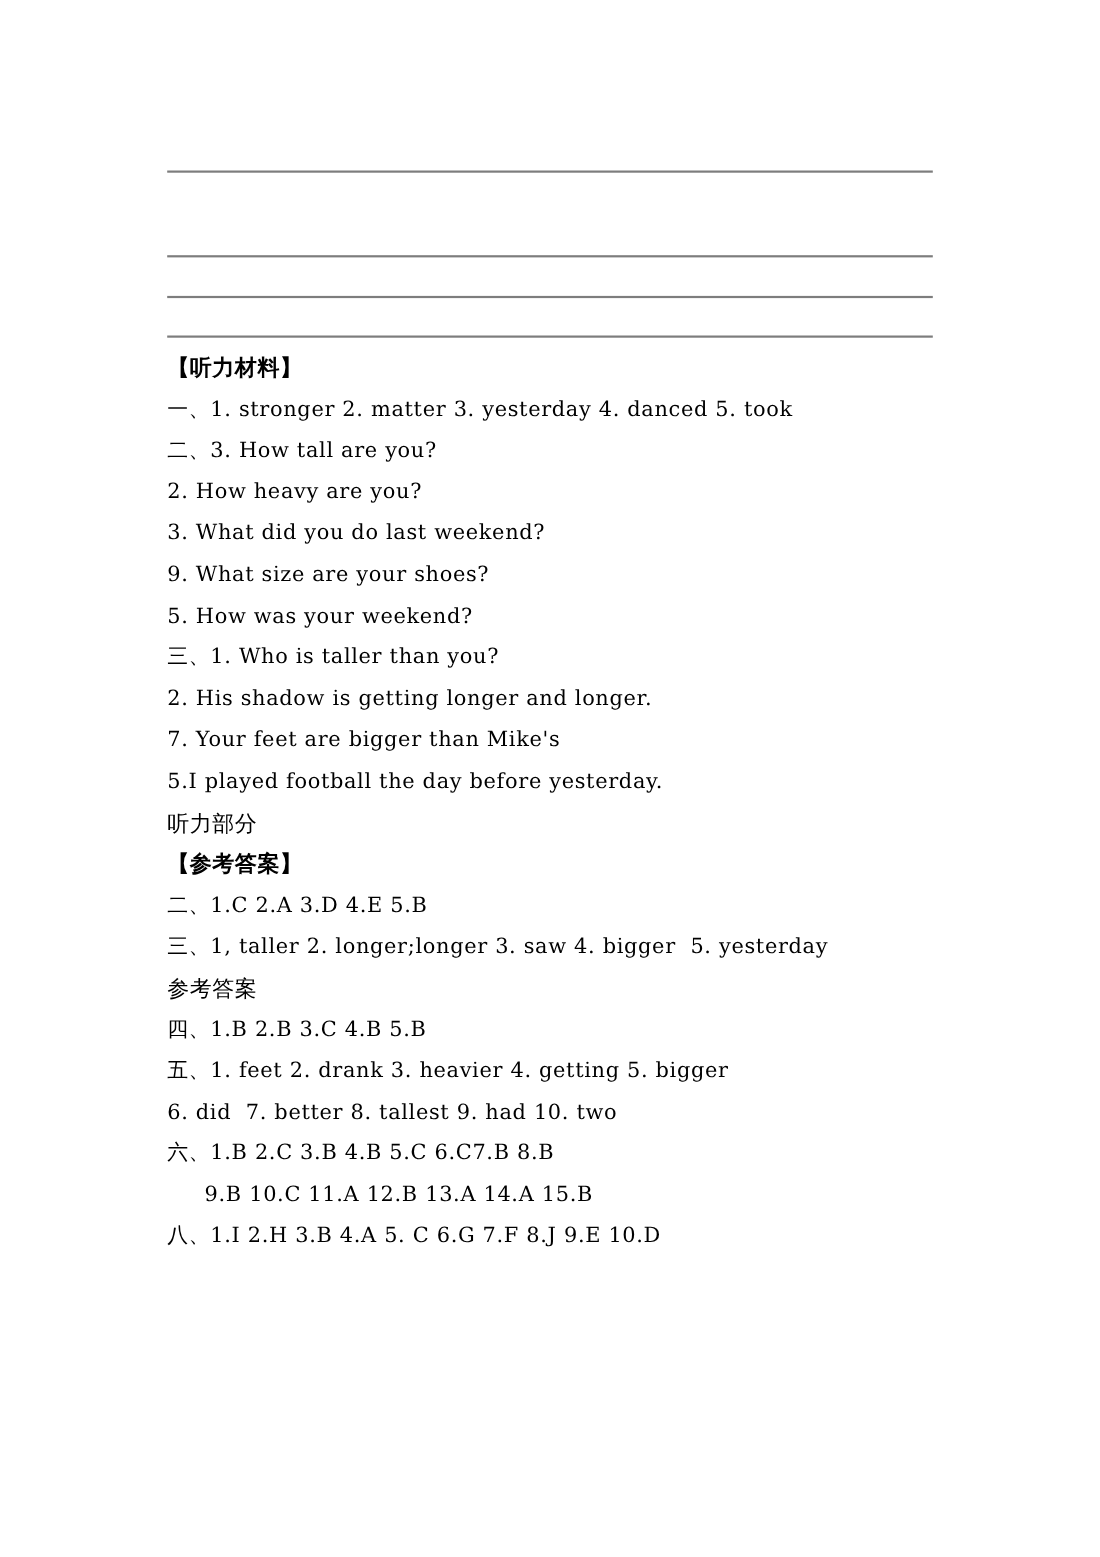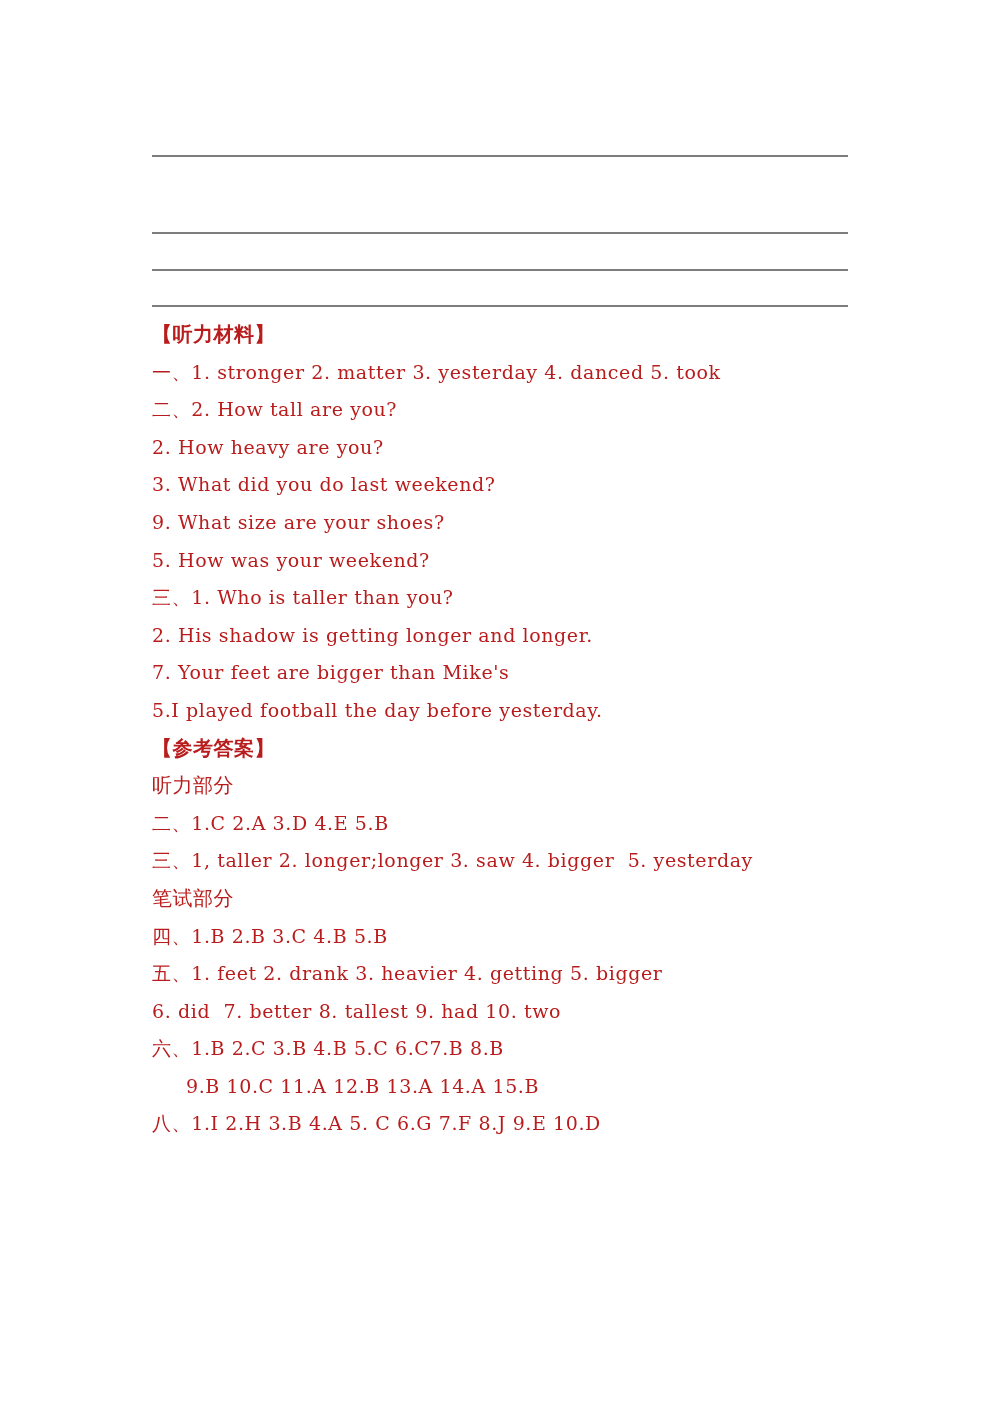--- a/index.html
+++ b/index.html
@@ -46,21 +46,21 @@
     left: 152px;
     top: 316px;
     width: 800px;
   }
 
   .line {
     font-size: 19.5px;
     line-height: 37.6px;
     white-space: pre;
     letter-spacing: 0.1px;
-    color: #b91c1c;
+    color: #000000;
   }
 
   .line.cjk-head {
     font-family: "DejaVu Serif", "Liberation Serif", serif;
     font-weight: bold;
     font-size: 20px;
     letter-spacing: 0.5px;
   }
 
   .line.cjk-sub {
@@ -91,38 +91,38 @@
     <div class="rule-line" style="top:232px"></div>
     <div class="rule-line" style="top:269px"></div>
     <div class="rule-line" style="top:305px"></div>
   </div>
 
   <div id="body-text">
 
     <div class="line cjk-head">【听力材料】</div>
 
     <div class="line mono">一、1. stronger 2. matter 3. yesterday 4. danced 5. took</div>
-    <div class="line mono">二、2. How tall are you?</div>
+    <div class="line mono">二、3. How tall are you?</div>
     <div class="line mono">2. How heavy are you?</div>
     <div class="line mono">3. What did you do last weekend?</div>
     <div class="line mono">9. What size are your shoes?</div>
     <div class="line mono">5. How was your weekend?</div>
     <div class="line mono">三、1. Who is taller than you?</div>
     <div class="line mono">2. His shadow is getting longer and longer.</div>
     <div class="line mono">7. Your feet are bigger than Mike's</div>
     <div class="line mono">5.I played football the day before yesterday.</div>
 
+    <div class="line cjk-sub">听力部分</div>
+
     <div class="line cjk-head">【参考答案】</div>
-
-    <div class="line cjk-sub">听力部分</div>
 
     <div class="line mono">二、1.C 2.A 3.D 4.E 5.B</div>
     <div class="line mono">三、1, taller 2. longer;longer 3. saw 4. bigger  5. yesterday</div>
 
-    <div class="line cjk-sub">笔试部分</div>
+    <div class="line cjk-sub">参考答案</div>
 
     <div class="line mono">四、1.B 2.B 3.C 4.B 5.B</div>
     <div class="line mono">五、1. feet 2. drank 3. heavier 4. getting 5. bigger</div>
     <div class="line mono">6. did  7. better 8. tallest 9. had 10. two</div>
     <div class="line mono">六、1.B 2.C 3.B 4.B 5.C 6.C7.B 8.B</div>
     <div class="line mono indent">9.B 10.C 11.A 12.B 13.A 14.A 15.B</div>
     <div class="line mono">八、1.I 2.H 3.B 4.A 5. C 6.G 7.F 8.J 9.E 10.D</div>
 
   </div>
 </div>

